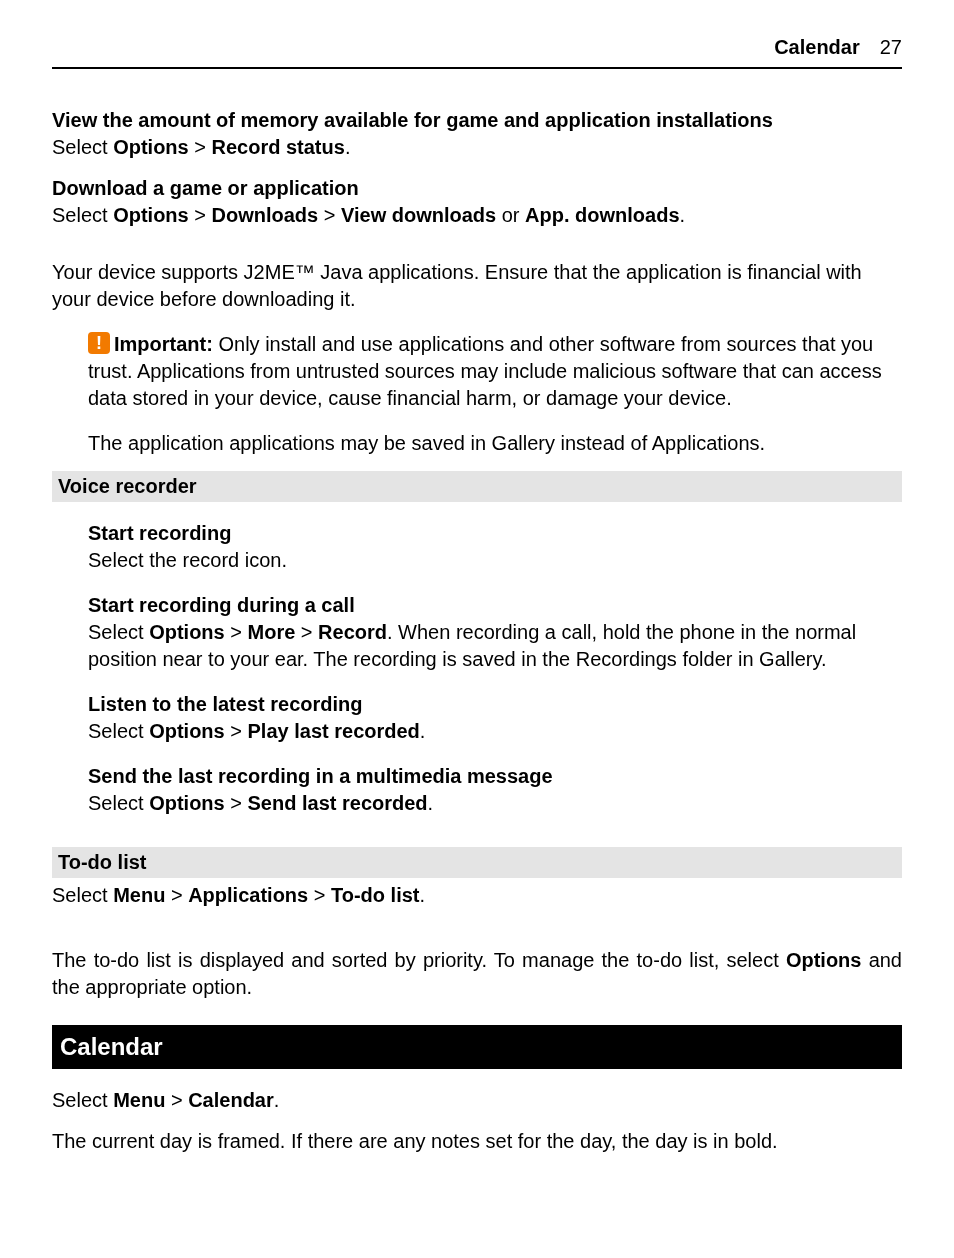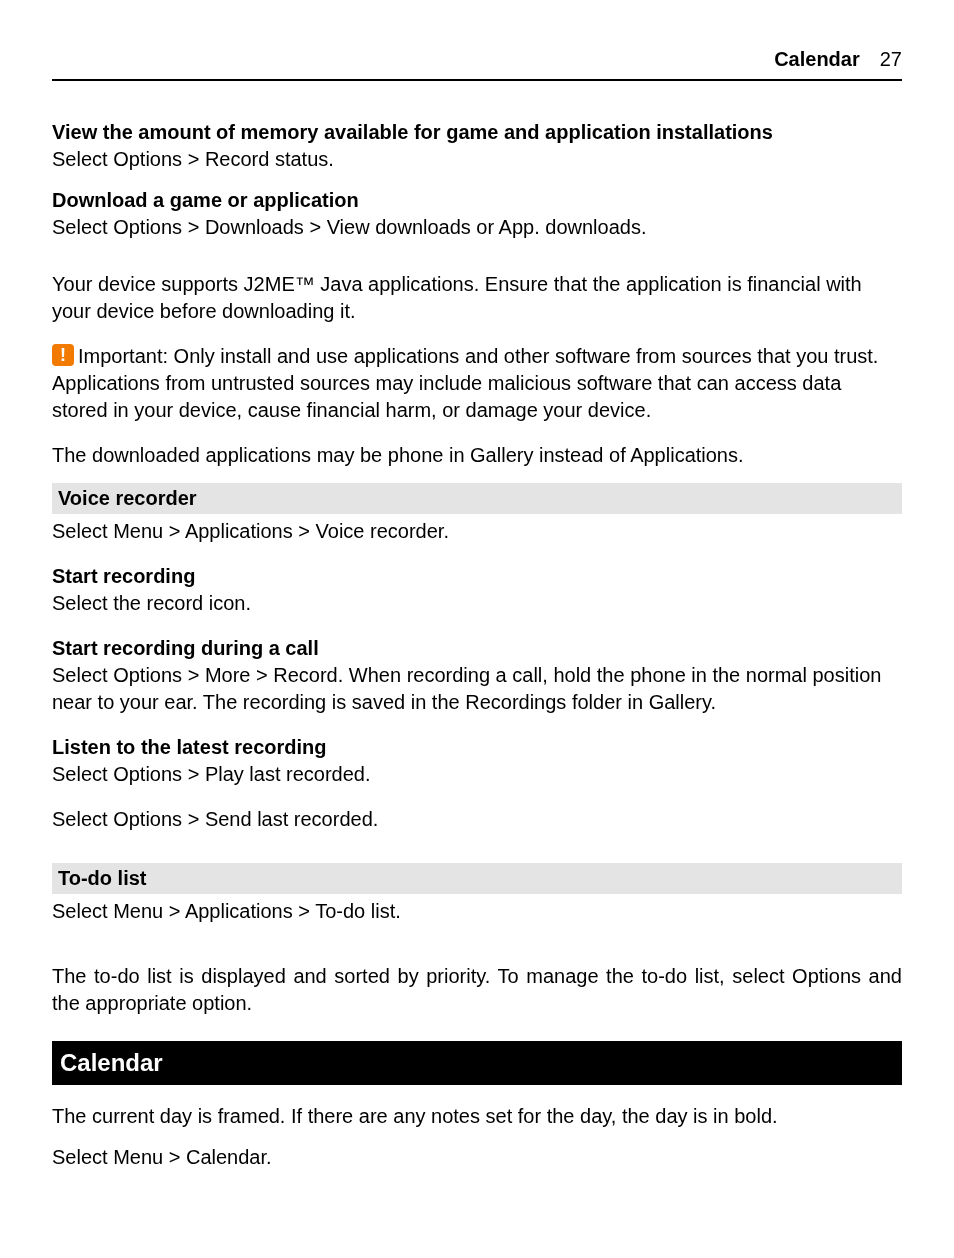--- a/index.html
+++ b/index.html
@@ -8,21 +8,21 @@
     background: #fff;
     font-family: "Segoe UI", "Helvetica Neue", Arial, sans-serif;
     color: #000;
     font-size: 20px;
     line-height: 1.35;
   }
   .page {
     width: 954px;
     min-height: 1258px;
     box-sizing: border-box;
-    padding: 46px 52px 40px 52px;
+    padding: 34px 52px 40px 52px;
     position: relative;
   }
   .header {
     display: flex;
     justify-content: flex-end;
     align-items: baseline;
     border-bottom: 2px solid #000;
     padding-bottom: 6px;
     margin-bottom: 38px;
   }
@@ -47,42 +47,42 @@
   .sec-title-black {
     background: #000;
     color: #fff;
     font-weight: 700;
     font-size: 24px;
     padding: 6px 8px;
     margin-top: 24px;
     margin-bottom: 18px;
   }
   .gap-lg { margin-top: 30px; }
-  .gap-md { margin-top: 18px; }
+  .gap-md { margin-top: 18px; margin-left: 36px; }
   .important-icon {
     display: inline-block;
     width: 22px;
     height: 22px;
     background: #f27a00;
     border-radius: 4px;
     position: relative;
     vertical-align: -3px;
     margin-right: 4px;
   }
   .important-icon::before {
     content: "!";
     position: absolute;
     left: 0; right: 0;
     top: -1px;
     text-align: center;
     color: #fff;
     font-weight: 900;
     font-size: 18px;
   }
-  b { font-weight: 400; }
+  b { font-weight: 700; }
 </style>
 </head>
 <body>
 
 <div class="page">
 
   <div class="header">
     <span class="hdr-title">Calendar</span>
     <span class="hdr-page">27</span>
   </div>
@@ -100,26 +100,23 @@
       <span>Select </span><b>Options</b><span> &gt; </span><b>Downloads</b><span> &gt; </span><b>View downloads</b><span> or </span><b>App. downloads</b><span>.</span>
     </div>
   </div>
 
   <div class="block gap-lg">Your device supports J2ME™ Java applications. Ensure that the application is financial with your device before downloading it.</div>
 
   <div class="block gap-md">
     <span class="important-icon"></span><b>Important:</b><span> Only install and use applications and other software from sources that you trust. Applications from untrusted sources may include malicious software that can access data stored in your device, cause financial harm, or damage your device.</span>
   </div>
 
-  <div class="block gap-md">The downloaded applications may be phone in Gallery instead of Applications.</div>
+  <div class="block gap-md">The application applications may be saved in Gallery instead of Applications.</div>
 
   <div class="sec-title-grey">Voice recorder</div>
-  <div class="block">
-    <span>Select </span><b>Menu</b><span> &gt; </span><b>Applications</b><span> &gt; </span><b>Voice recorder</b><span>.</span>
-  </div>
 
   <div class="block gap-md">
     <div class="h-bold">Start recording</div>
     <div>Select the record icon.</div>
   </div>
 
   <div class="block gap-md">
     <div class="h-bold">Start recording during a call</div>
     <div>
       <span>Select </span><b>Options</b><span> &gt; </span><b>More</b><span> &gt; </span><b>Record</b><span>. When recording a call, hold the phone in the normal position near to your ear. The recording is saved in the Recordings folder in Gallery.</span>
@@ -127,32 +124,33 @@
   </div>
 
   <div class="block gap-md">
     <div class="h-bold">Listen to the latest recording</div>
     <div>
       <span>Select </span><b>Options</b><span> &gt; </span><b>Play last recorded</b><span>.</span>
     </div>
   </div>
 
   <div class="block gap-md">
+    <div class="h-bold">Send the last recording in a multimedia message</div>
     <div>
       <span>Select </span><b>Options</b><span> &gt; </span><b>Send last recorded</b><span>.</span>
     </div>
   </div>
 
   <div class="sec-title-grey gap-lg">To-do list</div>
   <div class="block">
     <span>Select </span><b>Menu</b><span> &gt; </span><b>Applications</b><span> &gt; </span><b>To-do list</b><span>.</span>
   </div>
   <div class="block" style="text-align:justify;margin-top:38px;">
     <span>The to-do list is displayed and sorted by priority. To manage the to-do list, select </span><b>Options</b><span> and the appropriate option.</span>
   </div>
 
   <div class="sec-title-black">Calendar</div>
-  <div class="block">The current day is framed. If there are any notes set for the day, the day is in bold.</div>
   <div class="block">
     <span>Select </span><b>Menu</b><span> &gt; </span><b>Calendar</b><span>.</span>
   </div>
+  <div class="block">The current day is framed. If there are any notes set for the day, the day is in bold.</div>
 
 </div>
 
 </body></html>

